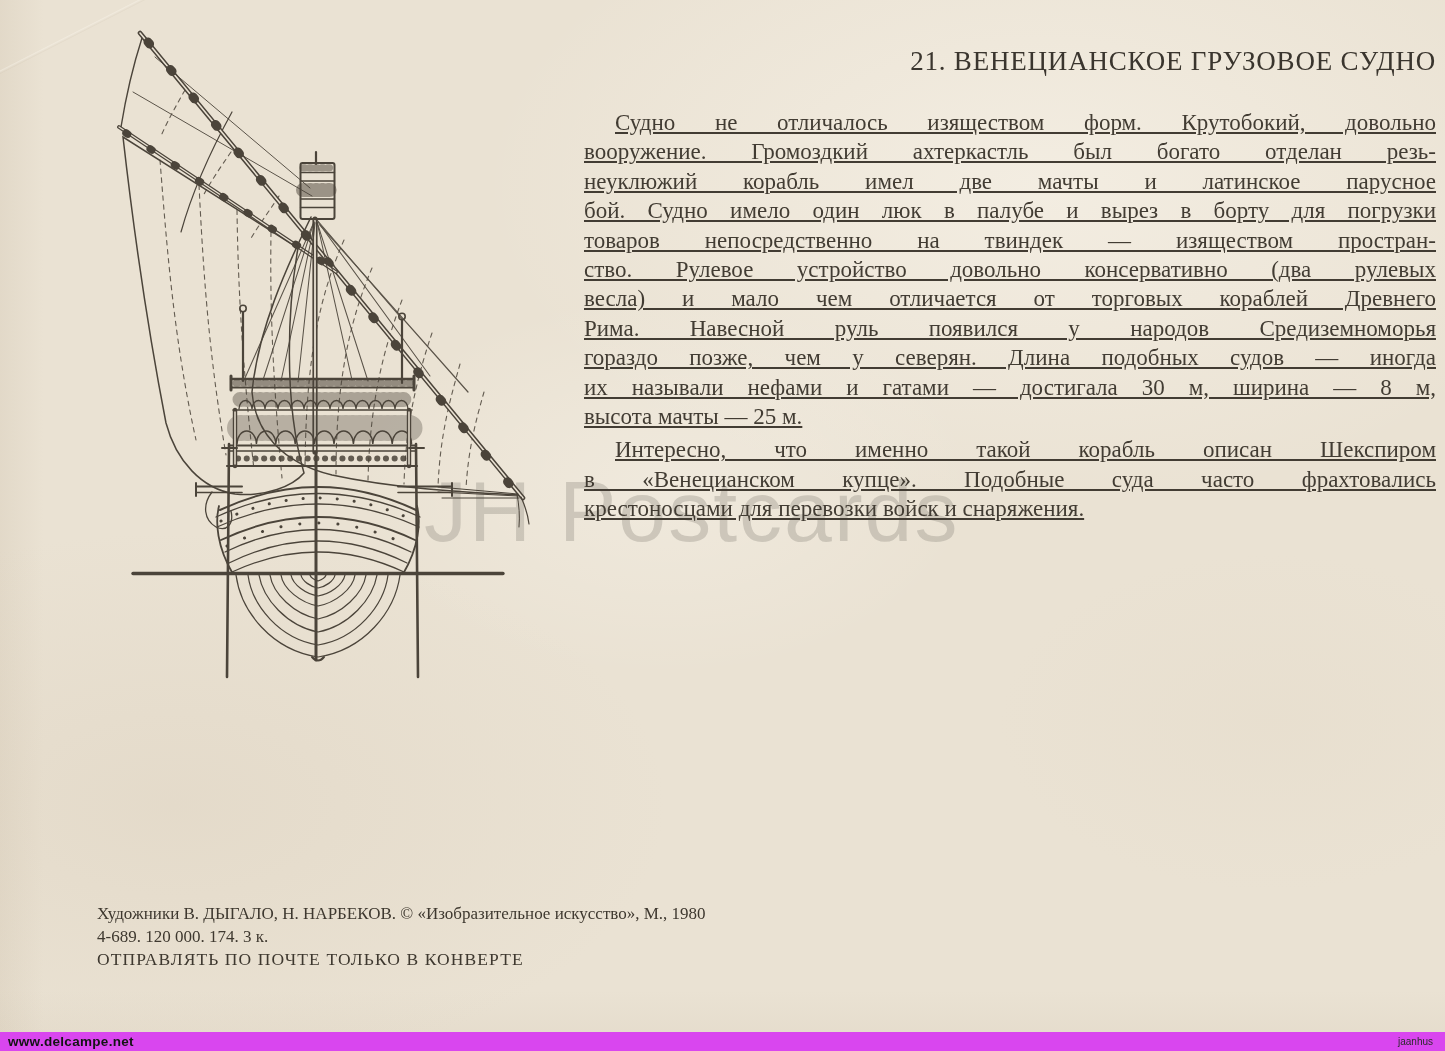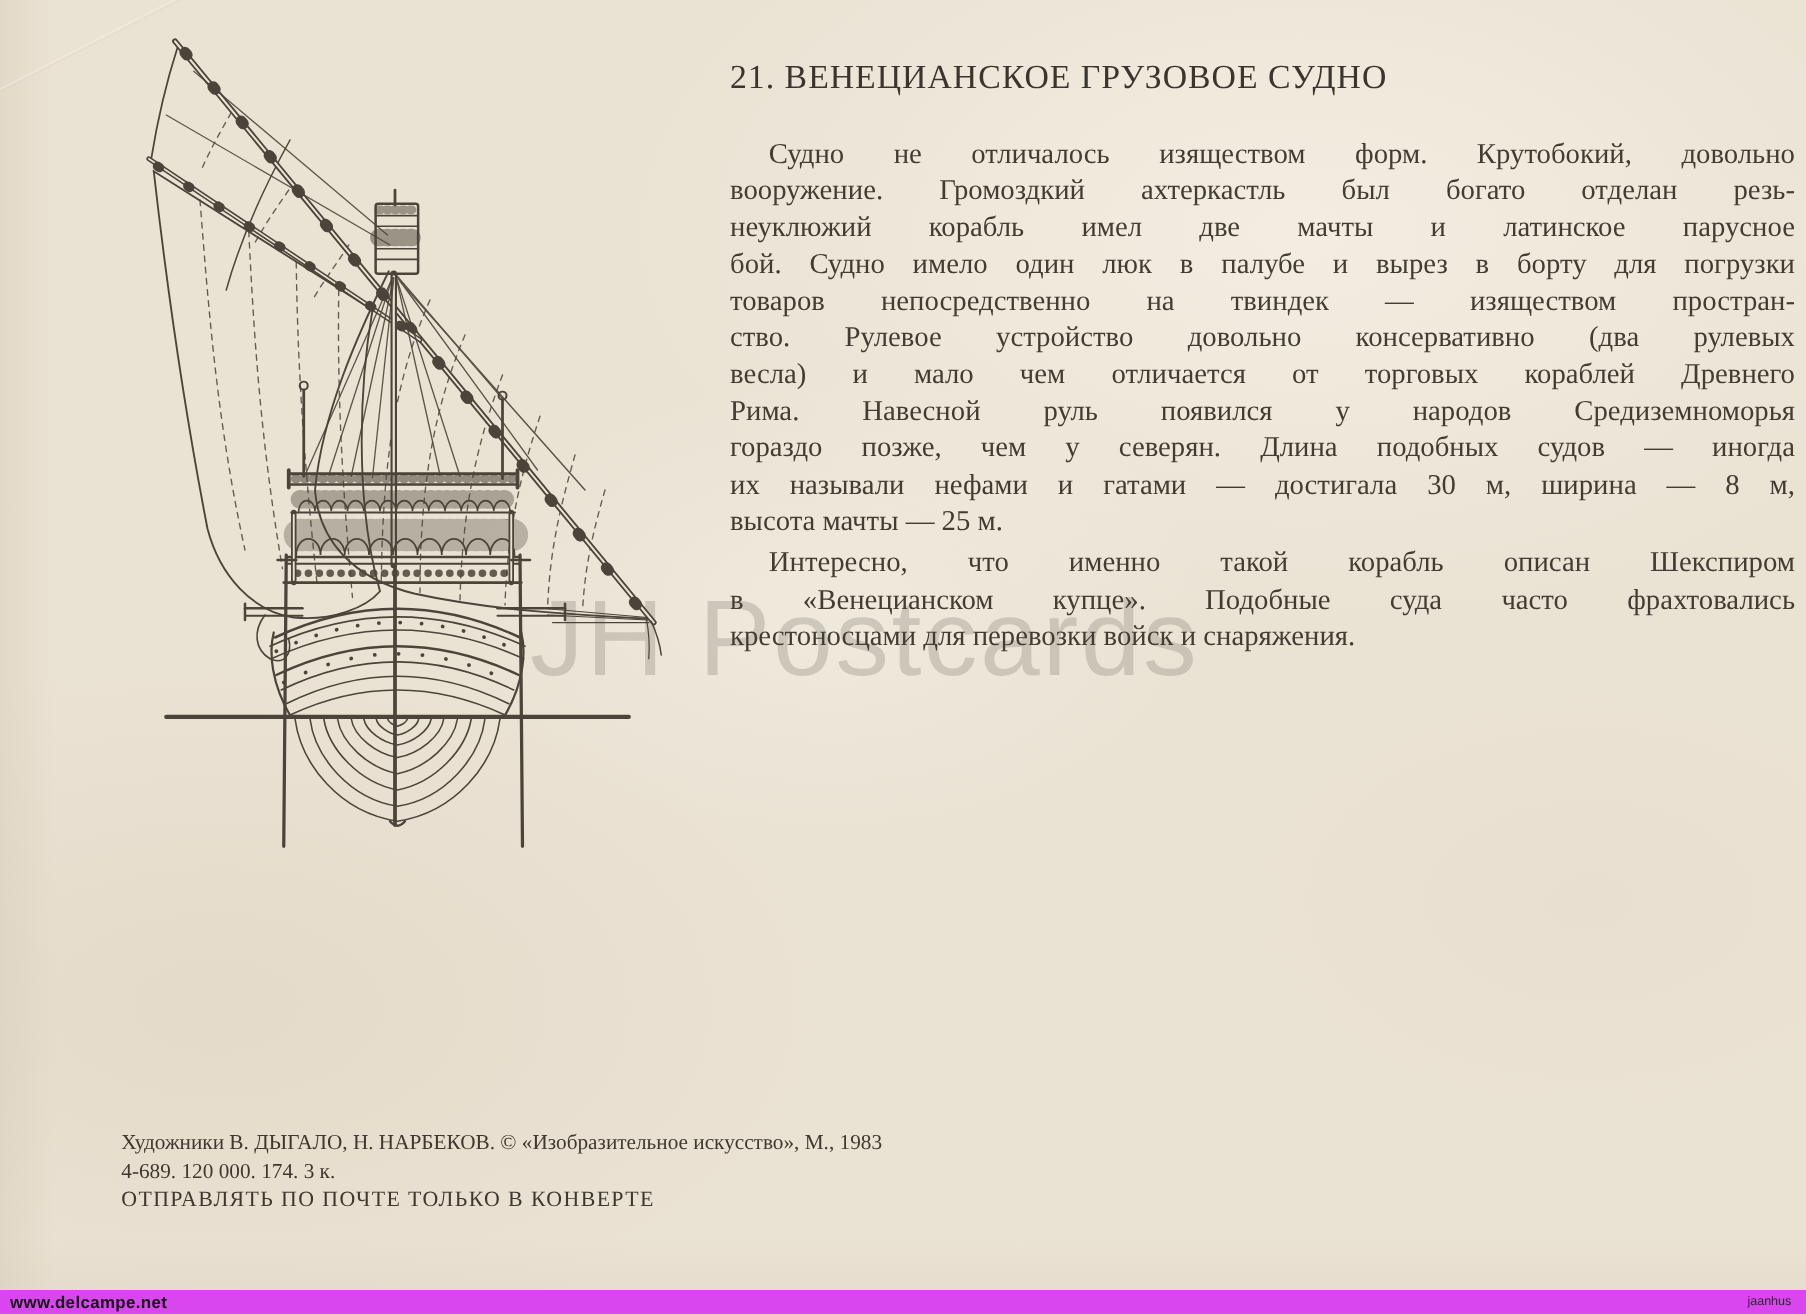--- a/index.html
+++ b/index.html
@@ -16,24 +16,24 @@
       linear-gradient(0deg, rgba(205,192,172,0.15), rgba(205,192,172,0) 4%),
       #eae2d3;}
   .crease{position:absolute;left:-30px;top:86px;width:270px;height:3px;
     background:linear-gradient(180deg, rgba(255,252,244,0.8), rgba(190,176,155,0.35));
     transform:rotate(-27deg);transform-origin:left center;opacity:.5;border-radius:2px;}
   
   .watermark{position:absolute;left:424px;top:468px;
     font-family:"Liberation Sans", sans-serif;font-size:86px;font-weight:400;
     letter-spacing:2px;line-height:1;color:#8e897f;opacity:.34;white-space:nowrap;}
   
-  .title{position:absolute;left:584px;top:46px;width:852px;text-align:left;
+  .title{position:absolute;left:584px;top:46px;width:852px;text-align:right;
     font-size:27px;letter-spacing:.8px;color:#3a352e;white-space:nowrap;}
   .bodytext{position:absolute;left:584px;top:108px;width:852px;
-    font-size:23px;line-height:29.4px;color:#423c33;}
+    font-size:23px;line-height:29.4px;color:#423c33;text-decoration:underline;}
   .line{text-align:justify;text-align-last:justify;}
   .line.last{text-align-last:left;}
   .line.ind{text-indent:31px;}
   .para2{margin-top:4px;}
   
   .imprint{position:absolute;left:97px;top:903px;color:#3e382f;
     font-size:17px;line-height:22.6px;white-space:nowrap;}
   .imprint .l3{font-size:17.5px;letter-spacing:1.1px;}
   
   svg.ship{position:absolute;left:88px;top:22px;}
@@ -231,21 +231,21 @@
         <div class="line last">высота мачты — 25 м.</div>
       </div>
       <div class="para para2">
         <div class="line ind">Интересно, что именно такой корабль описан Шекспиром</div>
         <div class="line">в «Венецианском купце». Подобные суда часто фрахтовались</div>
         <div class="line last">крестоносцами для перевозки войск и снаряжения.</div>
       </div>
     </div>
 
     <div class="imprint">
-      <div class="l1">Художники В. ДЫГАЛО, Н. НАРБЕКОВ. © «Изобразительное искусство», М., 1983</div>
+      <div class="l1">Художники В. ДЫГАЛО, Н. НАРБЕКОВ. © «Изобразительное искусство», М., 1980</div>
       <div class="l2">4-689. 120 000. 174. 3 к.</div>
       <div class="l3">ОТПРАВЛЯТЬ ПО ПОЧТЕ ТОЛЬКО В КОНВЕРТЕ</div>
     </div>
   </div>
 
   <div class="strip">
     <span class="left">www.delcampe.net</span>
     <span class="right">jaanhus</span>
   </div>
 </div>

